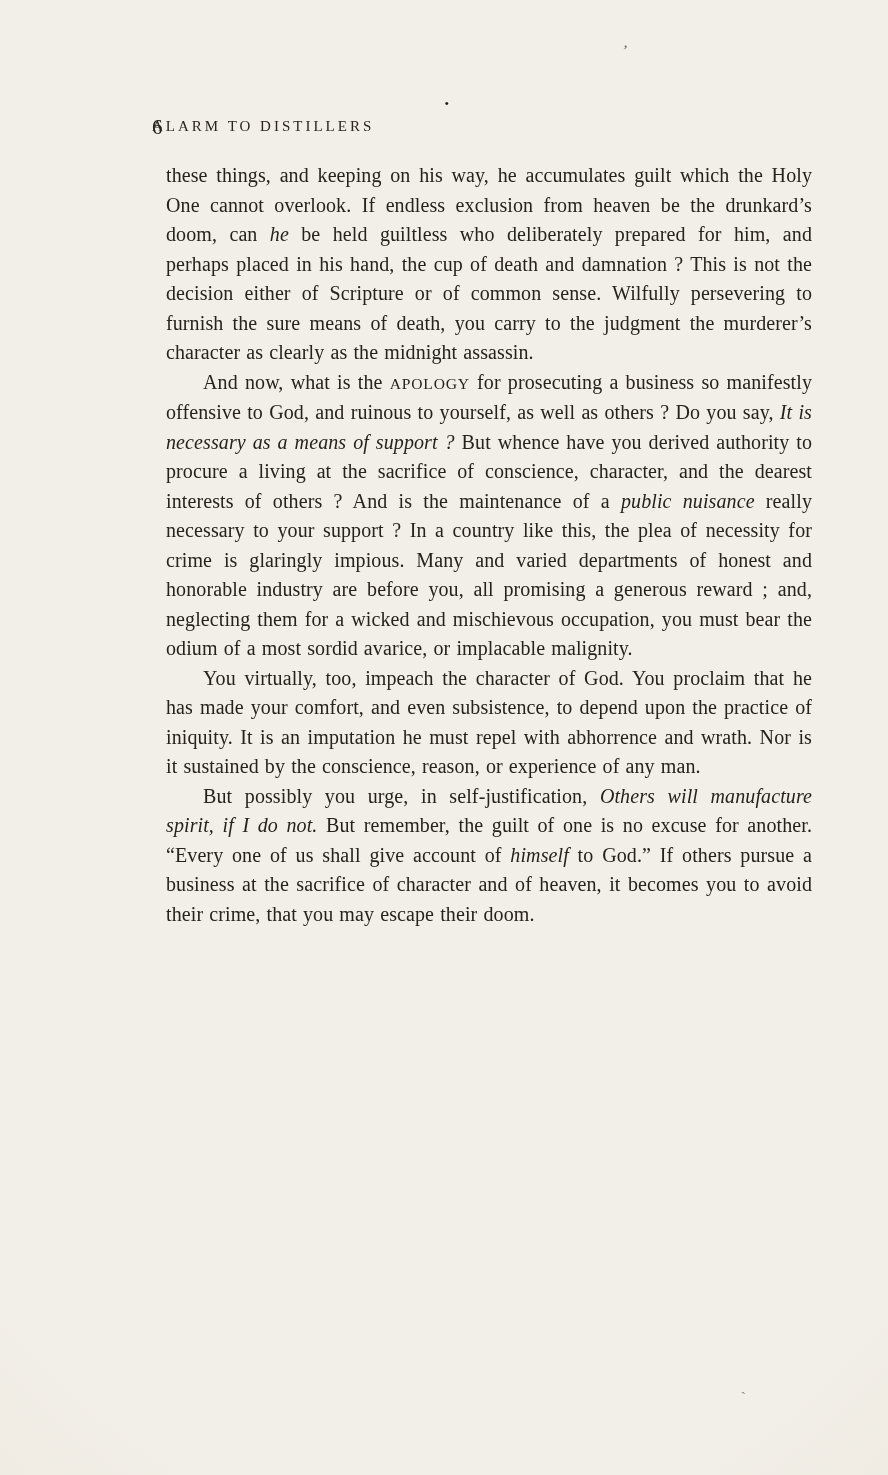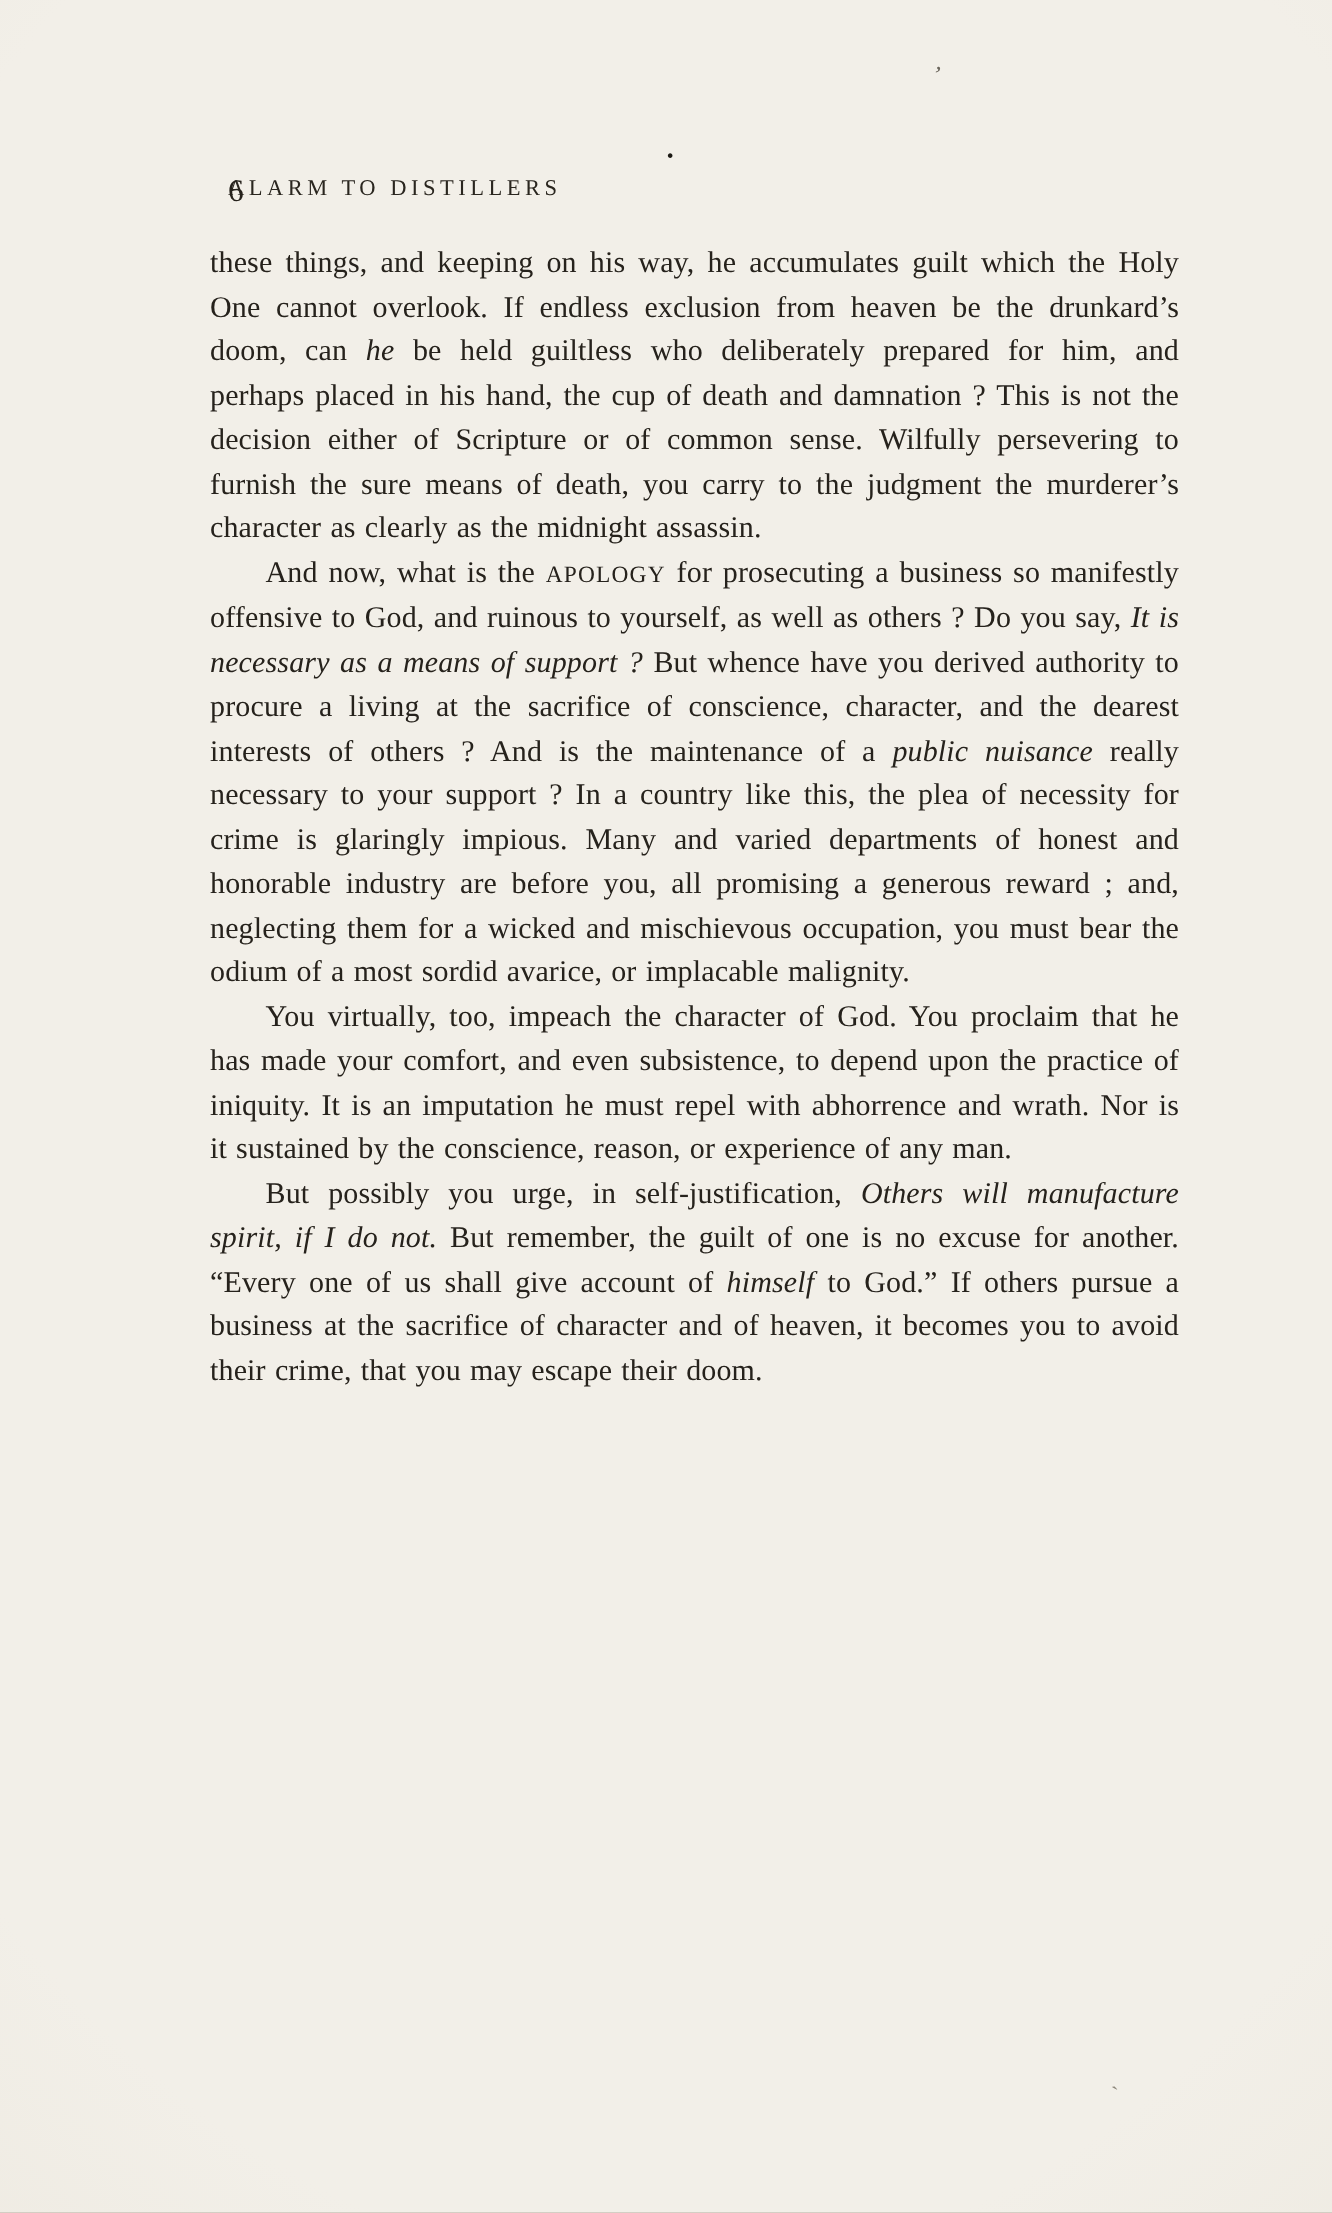--- a/index.html
+++ b/index.html
@@ -60,21 +60,21 @@
     position: absolute;
     top: 1378px;
     left: 740px;
     font-size: 15px;
     color: #8a8478;
     transform: rotate(-8deg);
   }
   .text-block {
     position: absolute;
     top: 161px;
-    left: 140px;
+    left: 166px;
     width: 646px;
     font-size: 20px;
     line-height: 29.5px;
     text-align: justify;
     letter-spacing: 0.1px;
     word-spacing: 1px;
   }
   p.para {
     margin: 0;
     padding: 0;

